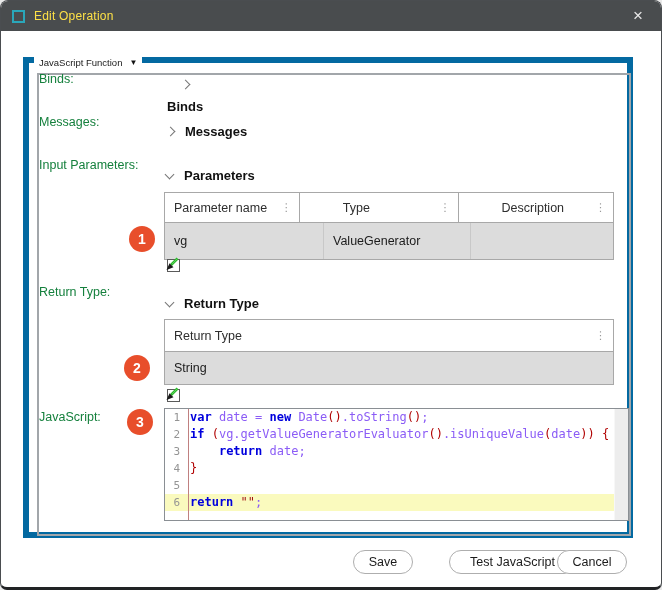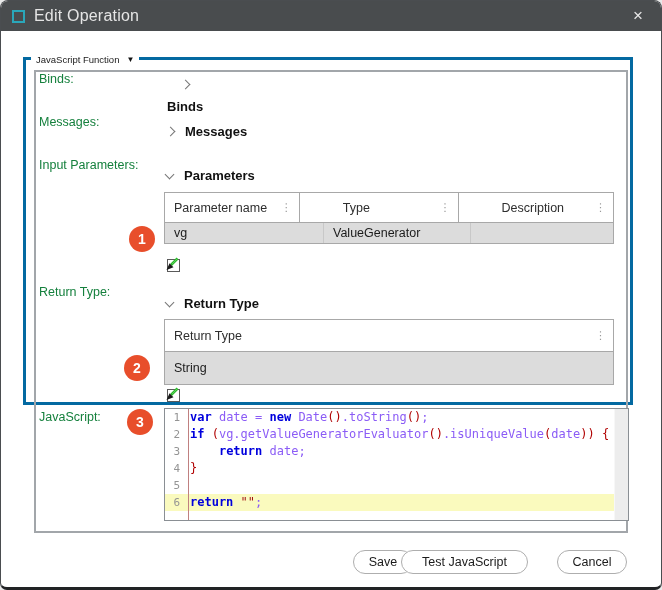--- a/index.html
+++ b/index.html
@@ -15,30 +15,30 @@
   }
   
   .titlebar {
     position:absolute; left:0; top:0; width:100%; height:30px;
     background:#494c4e; display:flex; align-items:center;
   }
   .app-icon {
     width:13px; height:13px; margin-left:11px;
     border:2px solid #2aa7ba; background:transparent;
   }
-  .win-title { color:#e5e5e5; font-size:16px; margin-left:9px; letter-spacing:.2px; }
+  .win-title { color:#fde047; font-size:12px; margin-left:9px; letter-spacing:.2px; }
   .close-btn {
     position:absolute; right:6px; top:0; width:34px; height:30px;
     color:#e8e8e8; font-size:17px; font-weight:300;
     display:flex; align-items:center; justify-content:center; cursor:default;
   }
   
   .groupbox {
-    position:absolute; left:22px; top:56px; width:610px; height:348px;
-    border:3px solid #0369a1;
+    position:absolute; left:22px; top:56px; width:610px; height:481px;
+    border:6px solid #0369a1;
   }
   .groupbox-label {
     position:absolute; left:5px; top:-8px; background:#ffffff;
     padding:0 5px; font-size:9.5px; color:#1a1a1a;
     display:flex; align-items:center; gap:7px; height:15px;
   }
   .caret { font-size:8px; color:#111; }
   .inner-panel {
     position:absolute; left:8px; top:10px; width:594px; height:463px;
     border:2px solid #a2a6aa;
@@ -156,21 +156,21 @@
       </div>
       <div class="hcell" style="width:147px;">
         <span>Type</span>
         <span class="col-menu">⋮</span>
       </div>
       <div class="hcell" style="width:142px;text-align:right;">
         <span>Description</span>
         <span class="col-menu">⋮</span>
       </div>
     </div>
-    <div class="grid-row" style="height:20px;">
+    <div class="grid-row" style="height:36px;">
       <div class="dcell" style="width:159px;">vg</div>
       <div class="dcell" style="width:147px;">ValueGenerator</div>
       <div class="dcell" style="width:142px;"></div>
     </div>
   </div>
 
   <div class="export-btn" style="left:163px; top:255px;">
     <svg width="17" height="17" viewBox="0 0 17 17">
       <rect x="3.5" y="3.5" width="12" height="12" fill="#ffffff" stroke="#5a5a5a" stroke-width="1"></rect>
       <line x1="13.5" y1="2.5" x2="7" y2="9" stroke="#2db52d" stroke-width="2.6"></line>
@@ -211,16 +211,16 @@
         <div class="code-line"><span class="ln">3</span><span class="code"><span class="tok-p">    </span><span class="tok-k">return</span><span class="tok-p"> date;</span></span></div>
         <div class="code-line"><span class="ln">4</span><span class="code"><span class="tok-b">}</span></span></div>
         <div class="code-line"><span class="ln">5</span><span class="code"></span></div>
         <div class="code-line hl"><span class="ln">6</span><span class="code"><span class="tok-k">return</span><span class="tok-p"> </span><span class="tok-s">""</span><span class="tok-p">;</span></span></div>
       </div>
     <div class="gutter-sep"></div>
     <div class="scroll-track"></div>
   </div>
 
   <div class="btn" style="left:352px; top:549px; width:60px;">Save</div>
-  <div class="btn" style="left:400px; top:549px; width:127px;">Test JavaScript</div>
+  <div class="btn" style="left:448px; top:549px; width:127px;">Test JavaScript</div>
   <div class="btn" style="left:556px; top:549px; width:70px;">Cancel</div>
 
 </div>
 
 </body></html>

